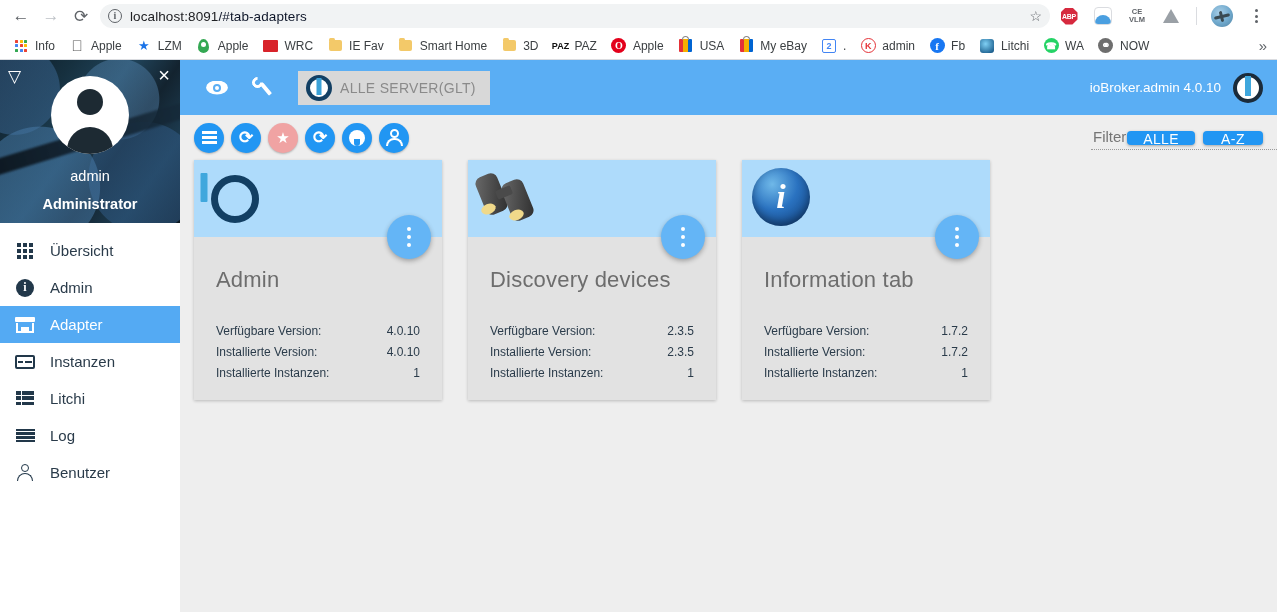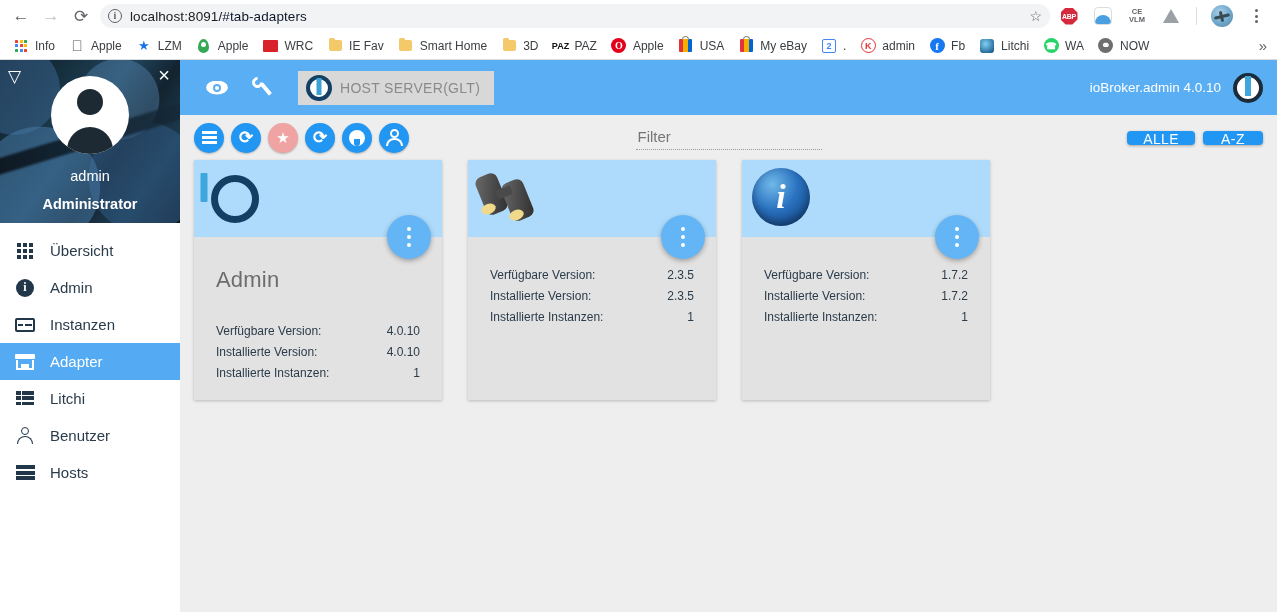--- a/index.html
+++ b/index.html
@@ -245,21 +245,21 @@
   .t-gh{width:16px;height:16px;border-radius:50%;background:#fff;position:relative;}
   .t-gh::after{content:"";position:absolute;left:5px;bottom:0;width:6px;height:7px;
     background:#2196f3;border-radius:0 0 3px 3px;}
   .t-dev{width:17px;height:17px;position:relative;}
   .t-dev .h{position:absolute;top:0;left:4px;width:9px;height:9px;border-radius:50%;
     border:2px solid #fff;}
   .t-dev .b{position:absolute;bottom:0;left:0;width:17px;height:8px;
     border-radius:8px 8px 0 0;border:2px solid #fff;border-bottom:none;}
 
   .filter-wrap { position:absolute; left:0; right:0; display:flex;
-                 justify-content:center; pointer-events:none; }
+                 justify-content:flex-end; pointer-events:none; }
   .filter-box { width:186px; pointer-events:auto; }
   .filter-input {
     width:100%; border:none; background:transparent; outline:none;
     font-size:15px; color:#9a9a9a; padding:2px 0 4px 2px;
     font-family:"Liberation Sans",sans-serif;
   }
   .filter-underline { height:0; border-bottom:1px dotted #9a9a9a; }
 
   .tb-right { margin-left:auto; display:flex; gap:8px; }
   .btn-blue {
@@ -544,91 +544,92 @@
         <span>Übersicht</span>
       </div>
 
       <div class="nav-item">
         <span class="nav-ico">
           <span class="ic-info">i</span>
         </span>
         <span>Admin</span>
       </div>
 
-      <div class="nav-item">
-        <span class="nav-ico">
-          <span class="ic-inst"></span>
-        </span>
-        <span>Instanzen</span>
-      </div>
-
       <div class="nav-item active">
         <span class="nav-ico" style="color:#fff;">
           <span class="ic-store">
               <span class="roof"></span>
               <span class="body"></span>
               <span class="door"></span>
             </span>
         </span>
         <span>Adapter</span>
       </div>
 
       <div class="nav-item">
         <span class="nav-ico">
+          <span class="ic-inst"></span>
+        </span>
+        <span>Instanzen</span>
+      </div>
+
+      <div class="nav-item">
+        <span class="nav-ico">
           <span class="ic-obj">
               <i></i>
               <i></i>
               <i></i>
               <i></i>
               <i></i>
               <i></i>
             </span>
         </span>
         <span>Litchi</span>
       </div>
 
+      <div class="nav-item">
+        <span class="nav-ico">
+          <span class="ic-log">
+              <i></i>
+              <i></i>
+              <i></i>
+              <i></i>
+            </span>
+        </span>
+        <span>Log</span>
+      </div>
 
       <div class="nav-item">
         <span class="nav-ico">
           <span class="ic-user">
               <span class="h"></span>
               <span class="b"></span>
             </span>
         </span>
         <span>Benutzer</span>
       </div>
 
-      <div class="nav-item">
-        <span class="nav-ico">
-          <span class="ic-host">
-              <i></i>
-              <i></i>
-              <i></i>
-            </span>
-        </span>
-        <span>Hosts</span>
-      </div>
     </div>
   </div>
 
   <div id="content">
 
     <div class="appbar">
       <div class="appbar-ico">
           <span class="eye"></span>
         </div>
       <div class="appbar-ico">
         <span class="wrench">
             <span class="hd"></span>
             <span class="sh"></span>
           </span>
       </div>
       <div class="host-chip">
         <span class="iob-logo"></span>
-        <span class="host-chip-label">HOST SERVER(GLT)</span>
+        <span class="host-chip-label">ALLE SERVER(GLT)</span>
       </div>
       <div class="appbar-spacer"></div>
       <div class="appbar-ver">ioBroker.admin 4.0.10</div>
       <span class="iob-logo lg"></span>
     </div>
 
     <div class="toolbar">
       <div class="fab-row">
         <div class="fab-sm">
           <span class="t-list">
@@ -705,20 +706,21 @@
           <span class="binoc card-img">
             <span class="lt"></span><span class="rt"></span><span class="br"></span>
             <span class="l1"></span><span class="l2"></span>
           </span>
           <div class="card-fab">
             <i></i>
               <i></i>
               <i></i>
           </div>
         </div>
+        <div class="card-title">Discovery devices</div>
         <div class="card-meta">
           <div class="meta-row">
             <span class="meta-k">Verfügbare Version:</span>
             <span class="meta-v">2.3.5</span>
           </div>
           <div class="meta-row">
             <span class="meta-k">Installierte Version:</span>
             <span class="meta-v">2.3.5</span>
           </div>
           <div class="meta-row">
@@ -730,20 +732,21 @@
 
       <div class="card">
         <div class="card-head">
           <span class="infoicon card-img">i</span>
           <div class="card-fab">
             <i></i>
               <i></i>
               <i></i>
           </div>
         </div>
+        <div class="card-title">Information tab</div>
         <div class="card-meta">
           <div class="meta-row">
             <span class="meta-k">Verfügbare Version:</span>
             <span class="meta-v">1.7.2</span>
           </div>
           <div class="meta-row">
             <span class="meta-k">Installierte Version:</span>
             <span class="meta-v">1.7.2</span>
           </div>
           <div class="meta-row">

